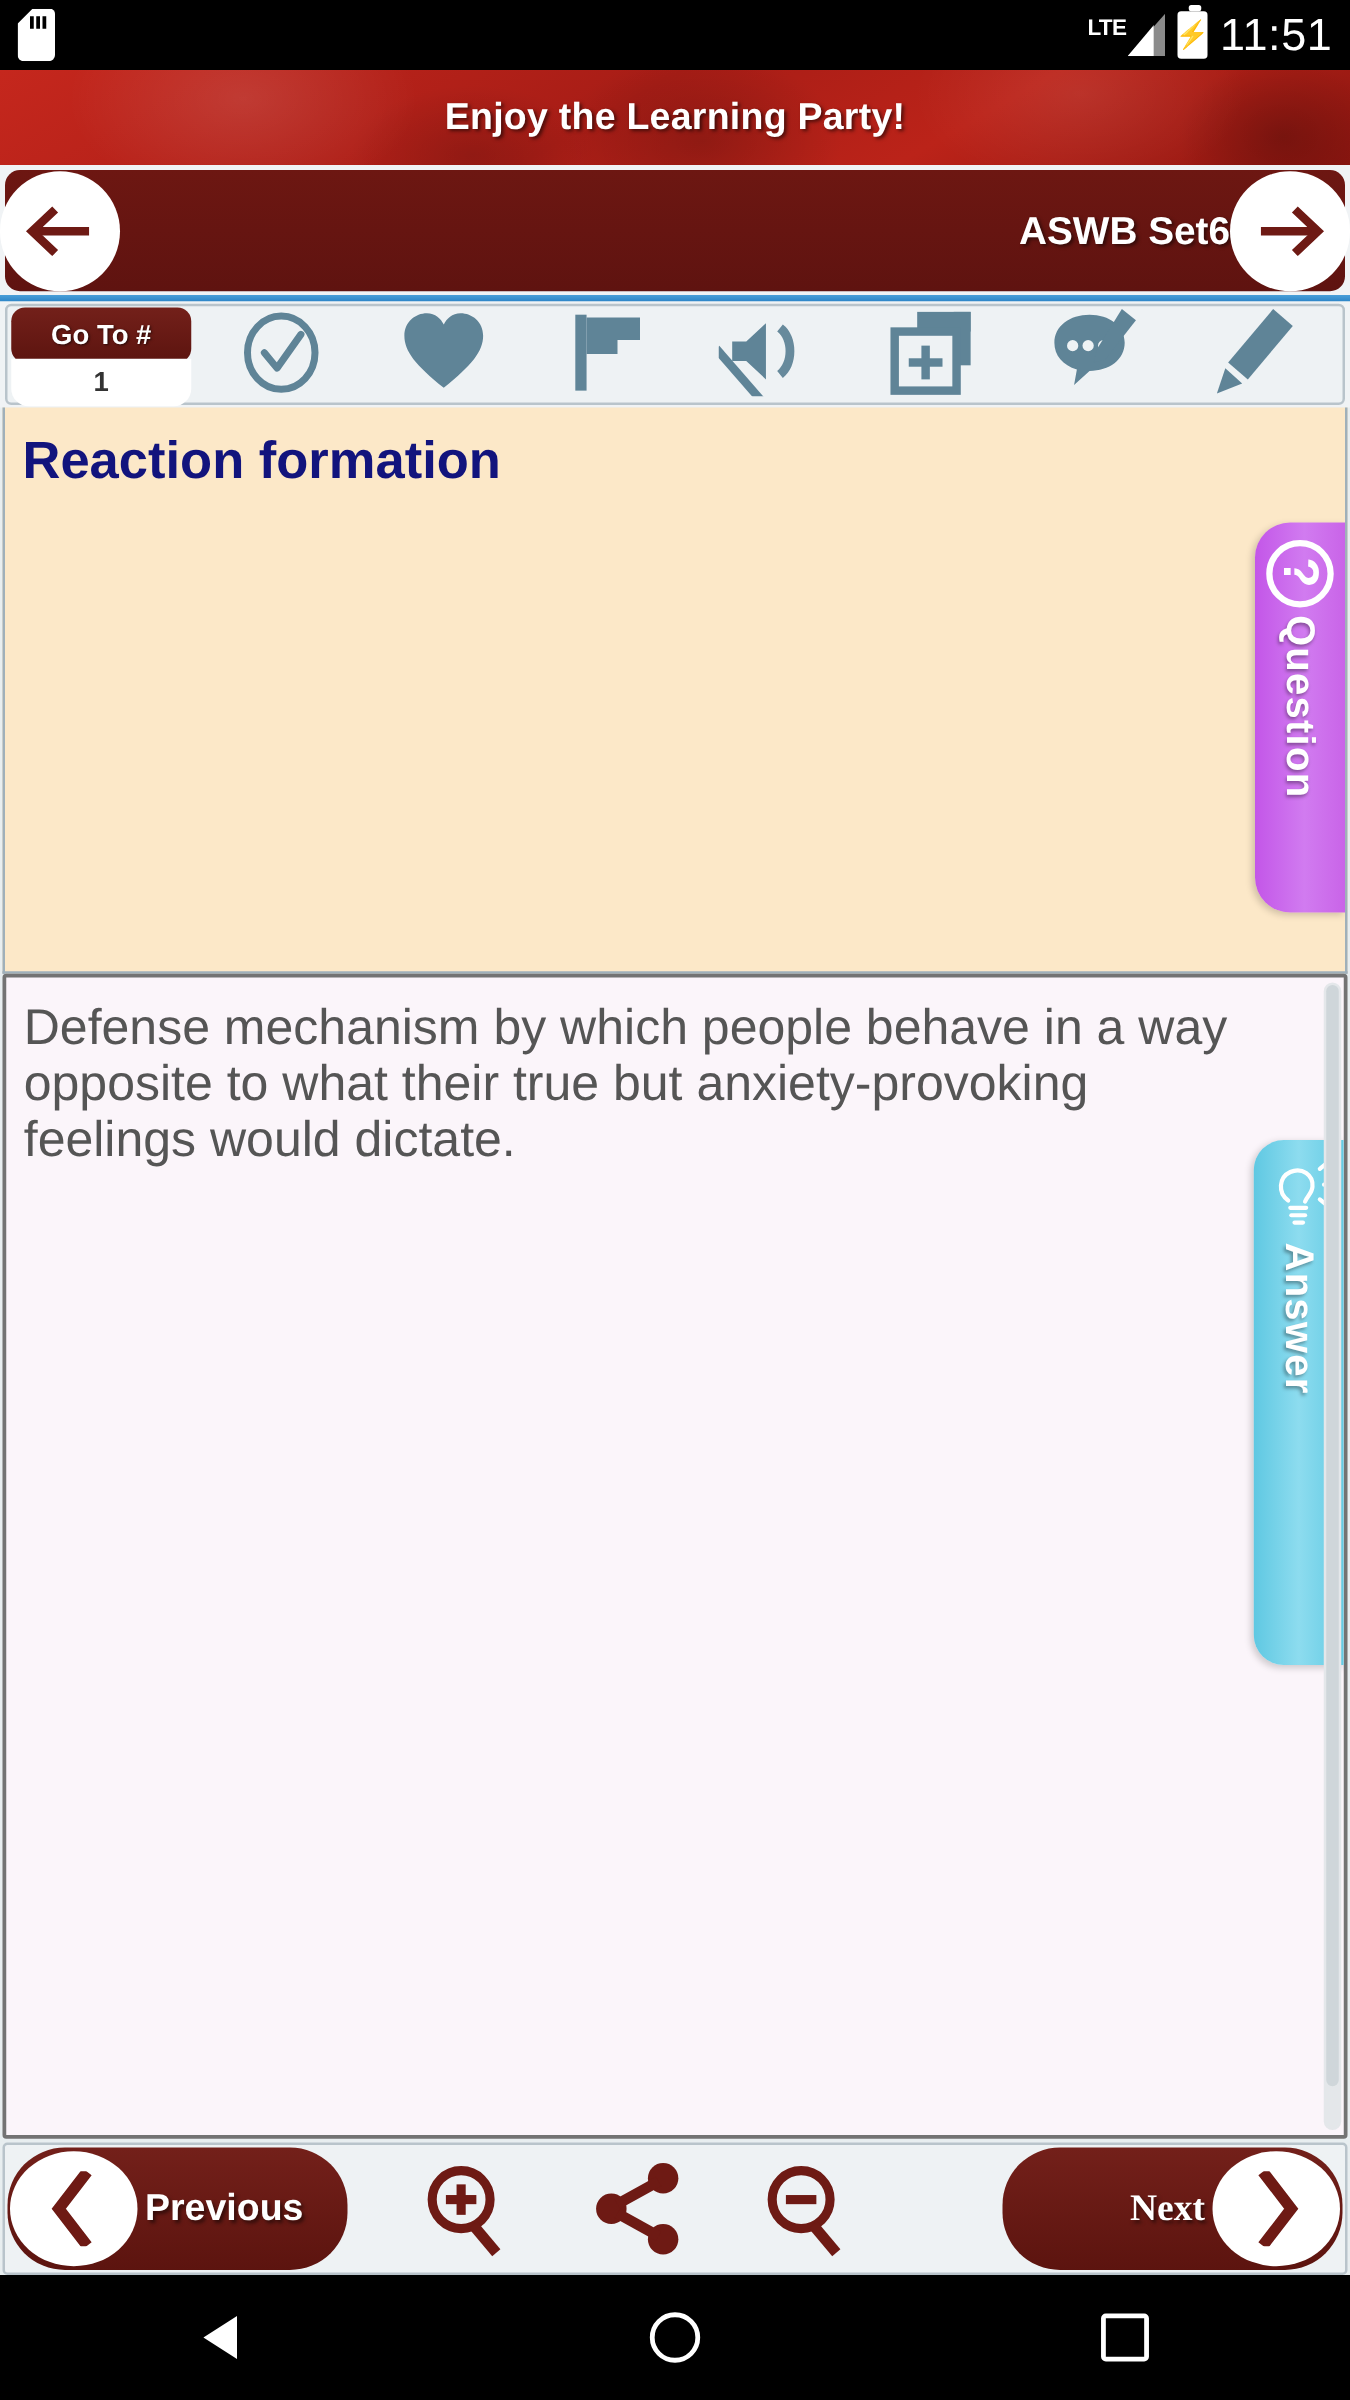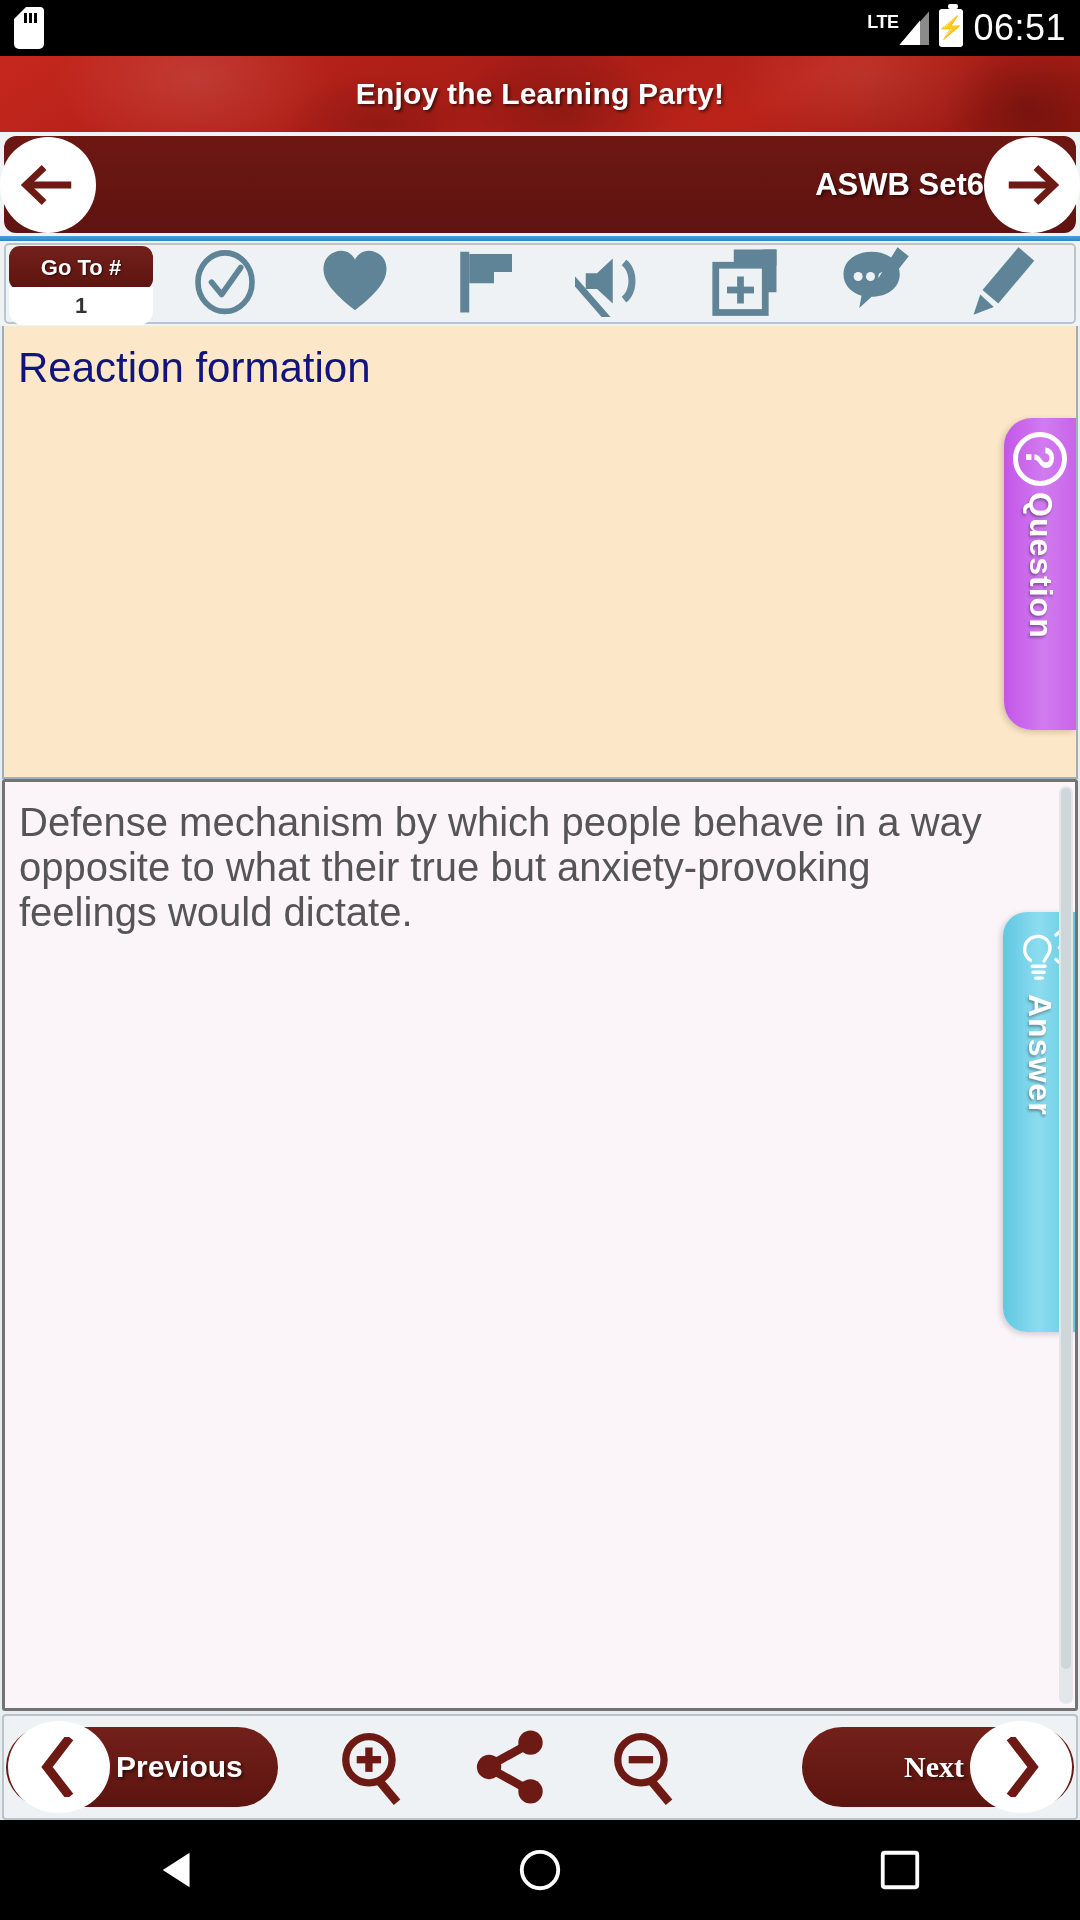--- a/index.html
+++ b/index.html
@@ -115,21 +115,21 @@
   .tb-icon svg { width:100%; height:100%; }
   .ic { fill:#5f8497; }
 
   
   .qcard {
     flex:0 0 453px; margin:0 2px; position:relative;
     background:#fce8c8; border:2px solid #9fb0ba; border-top:none;
     overflow:hidden;
   }
   .qtitle {
-    color:#12147d; font-size:42px; font-weight:normal;
+    color:#12147d; font-size:42px; font-weight:bold;
     padding:18px 0 0 14px; line-height:1.15;
   }
   .side-tab {
     position:absolute; right:0; width:72px; border-radius:28px 0 0 28px;
     display:flex; flex-direction:column; align-items:center; padding-top:14px;
     box-shadow:-2px 2px 6px rgba(0,0,0,.18);
   }
   .side-tab.question { top:92px; height:312px; background:linear-gradient(90deg,#c356e8,#d17bf0 55%,#c964e8); }
   .tab-label {
     writing-mode:vertical-rl; text-orientation:mixed;
@@ -167,21 +167,21 @@
   .ascroll i { position:absolute; left:2px; right:2px; top:2px; height:96%;
     background:#cfd6da; border-radius:6px; display:block; }
 
   
   .bottombar {
     flex:0 0 106px; background:#eef2f4; position:relative;
     margin:3px 2px 0; border:2px solid #b9c4cb; border-radius:4px;
     display:flex; align-items:center; padding:0 2px;
   }
   .navbtn {
-    height:80px; background:linear-gradient(#73201a,#5c140f);
+    height:98px; background:linear-gradient(#73201a,#5c140f);
     display:flex; align-items:center; color:#fff;
     font-size:30px; font-weight:bold; text-shadow:2px 2px 3px rgba(0,0,0,.5);
   }
   .navbtn.prev { width:272px; border-radius:46px; padding-left:110px; }
   .navbtn.next { width:272px; border-radius:46px; padding-right:110px; justify-content:flex-end; margin-left:auto;font-family:Liberation Serif, serif; }
   .round-arrow {
     position:absolute; width:102px; height:92px; border-radius:50%; background:#fff;
     display:flex; align-items:center; justify-content:center; z-index:3;
   }
   .round-arrow.l { left:4px; }
@@ -220,21 +220,21 @@
       <div class="lte-wrap">
         <span class="lte-txt">LTE</span>
         <span class="signal">
             <span class="full"></span>
             <span class="lit"></span>
           </span>
       </div>
       <div class="battery">
         <span class="bolt">⚡</span>
       </div>
-      <div class="clock">06:51</div>
+      <div class="clock">11:51</div>
     </div>
   </div>
 
   <div class="banner">
     <div class="banner-text">Enjoy the Learning Party!</div>
   </div>
 
   <div class="navbar">
     <div class="nav-plate"></div>
     <div class="circle-btn left">

